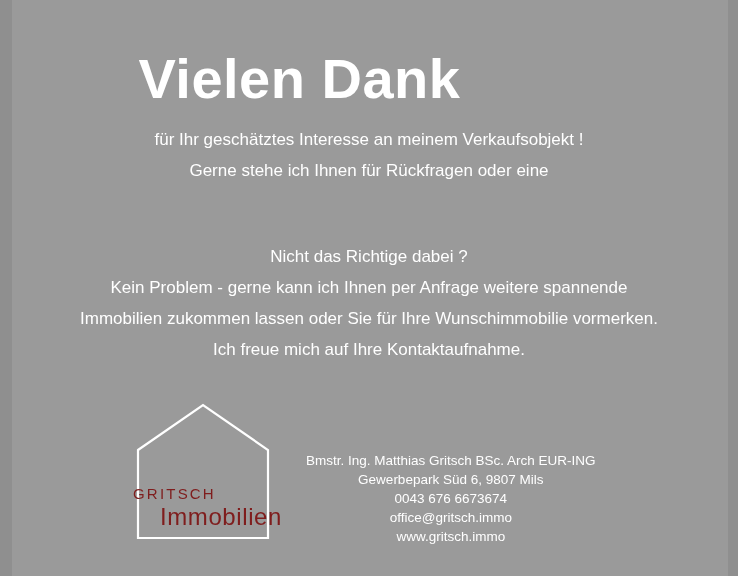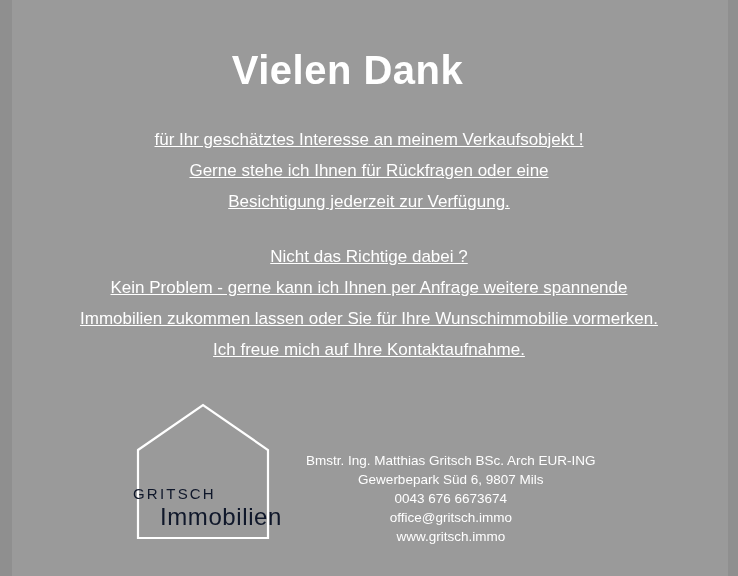--- a/index.html
+++ b/index.html
@@ -32,58 +32,56 @@
     width: 10px; height: 576px;
     background: #8f8f8f;
   }
   .headline {
     position: absolute;
     top: 48px;
     left: 0;
     width: 599px;
     text-align: center;
     color: #ffffff;
-    font-size: 40px;
+    font-size: 56px;
     font-weight: bold;
     letter-spacing: 0.5px;
     line-height: 1.1;
-    padding-left: 48px;
   }
   .body-block {
     position: absolute;
     left: 0;
     width: 738px;
     text-align: center;
     color: #ffffff;
     font-size: 17px;
     line-height: 31px;
   }
   .block-1 { top: 124px; }
   .block-2 { top: 241px; text-align: center; }
   .body-block p {
     margin: 0;
     padding: 0;
-    text-decoration: underline;
   }
   .logo {
     position: absolute;
     left: 128px;
     top: 400px;
     width: 150px;
     height: 145px;
   }
   .logo svg {
     display: block;
   }
   .logo-text {
     position: absolute;
     left: 0;
     width: 150px;
     text-align: left;
-    color: #0f172a;
+    color: #7f1d1d;
   }
   .logo-name {
     top: 85px;
     font-size: 15px;
     letter-spacing: 2.2px;
     padding-left: 5px;
   }
   .logo-sub {
     top: 103px;
     font-size: 24px;
@@ -108,21 +106,20 @@
 <div class="page">
 
   <div class="edge-left"></div>
   <div class="edge-right"></div>
 
   <div class="headline">Vielen Dank</div>
 
   <div class="body-block block-1">
     <p>für Ihr geschätztes Interesse an meinem Verkaufsobjekt !</p>
     <p>Gerne stehe ich Ihnen für Rückfragen oder eine</p>
-    <p>Besichtigung jederzeit zur Verfügung.</p>
   </div>
 
   <div class="body-block block-2">
     <p>Nicht das Richtige dabei ?</p>
     <p>Kein Problem - gerne kann ich Ihnen per Anfrage weitere spannende</p>
     <p>Immobilien zukommen lassen oder Sie für Ihre Wunschimmobilie vormerken.</p>
     <p>Ich freue mich auf Ihre Kontaktaufnahme.</p>
   </div>
 
   <div class="logo">

